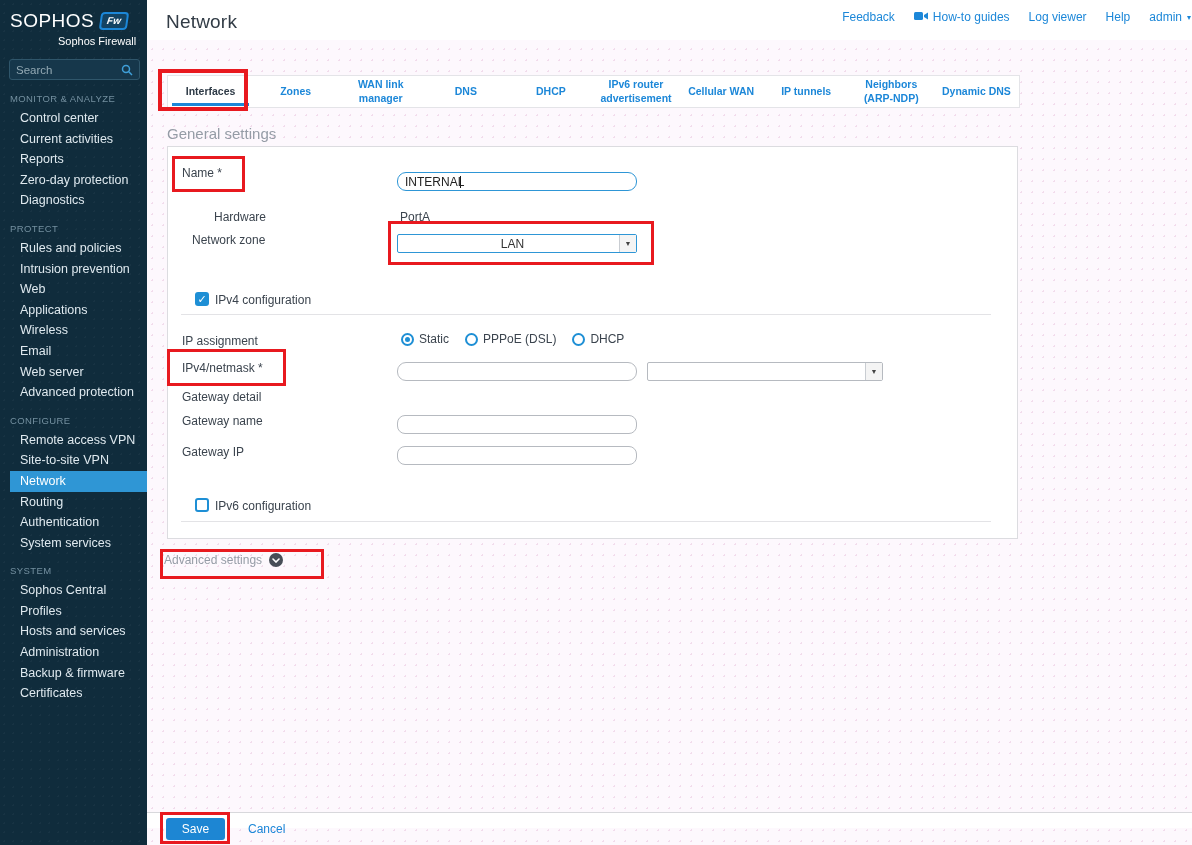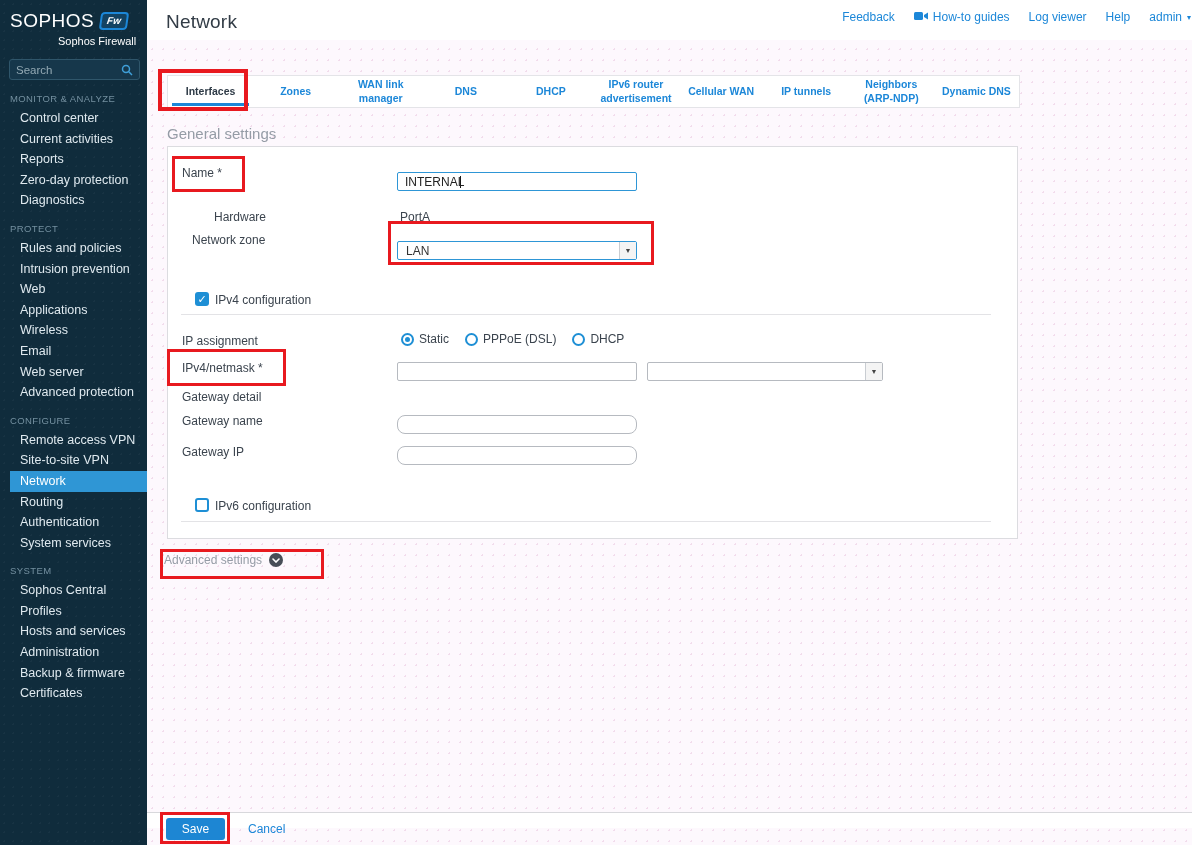--- a/index.html
+++ b/index.html
@@ -100,21 +100,21 @@
     font-size:15px; color:#959ca6; font-weight:400;
   }
   .panel {
     position:absolute; left:20px; top:146px; width:851px; height:393px;
     background:#fff; border:1px solid #dcdce0;
   }
   .flabel { position:absolute; font-size:12px; color:#3b444e; white-space:nowrap; }
   .fvalue { position:absolute; font-size:12px; color:#3b444e; }
   .tinput {
     position:absolute; height:19px; width:240px;
-    border:1px solid #b6bac0; border-radius:2px; background:#fff;
+    border:1px solid #b6bac0; border-radius:9px; background:#fff;
     font-size:12px; color:#222; padding:0 7px; font-family:inherit; outline:none;
   }
   .tinput.focused { border-color:#2e96d6; }
   .cursor-bar {
     position:absolute; width:1px; height:12px; background:#1a1a1a;
   }
   .combo {
     position:absolute; height:19px; width:240px;
     border:1px solid #b6bac0; border-radius:2px; background:#fff;
     display:flex; align-items:center; cursor:pointer;
@@ -275,21 +275,21 @@
   <div class="panel">
 
     <div class="flabel" style="left:14px; top:19px;">Name *</div>
     <input class="tinput focused" style="left: 229px; top: 25px;" value="INTERNAL">
     <span class="cursor-bar" style="left:292px; top:29px;"></span>
 
     <div class="flabel" style="left:14px; top:63px;margin-left:32px;">Hardware</div>
     <div class="fvalue" style="left:232px; top:63px;">PortA</div>
 
     <div class="flabel" style="left:24px; top:86px;">Network zone</div>
-    <div class="combo blue" style="left:229px; top:94px;">
+    <div class="combo blue" style="left:229px; top:87px;text-align:center;">
       <span class="combo-text">LAN</span>
       <span class="combo-btn">
           <span>▼</span>
         </span>
     </div>
 
     <span class="cbox checked" style="left:27px; top:145px;">✓</span>
     <div class="flabel" style="left:47px; top:146px;">IPv4 configuration</div>
     <div class="divider" style="top:167px;"></div>
 

